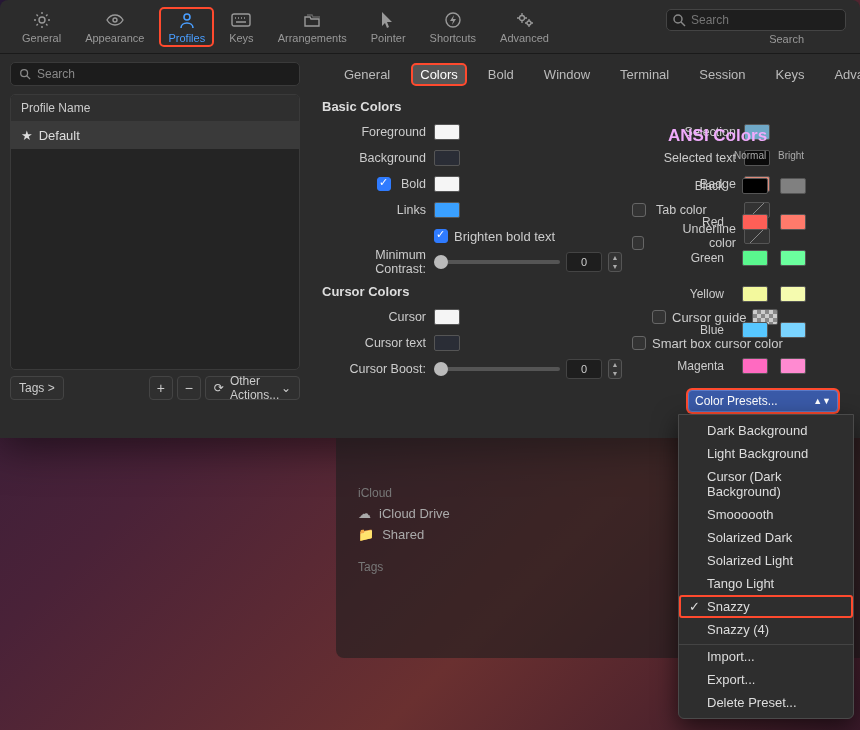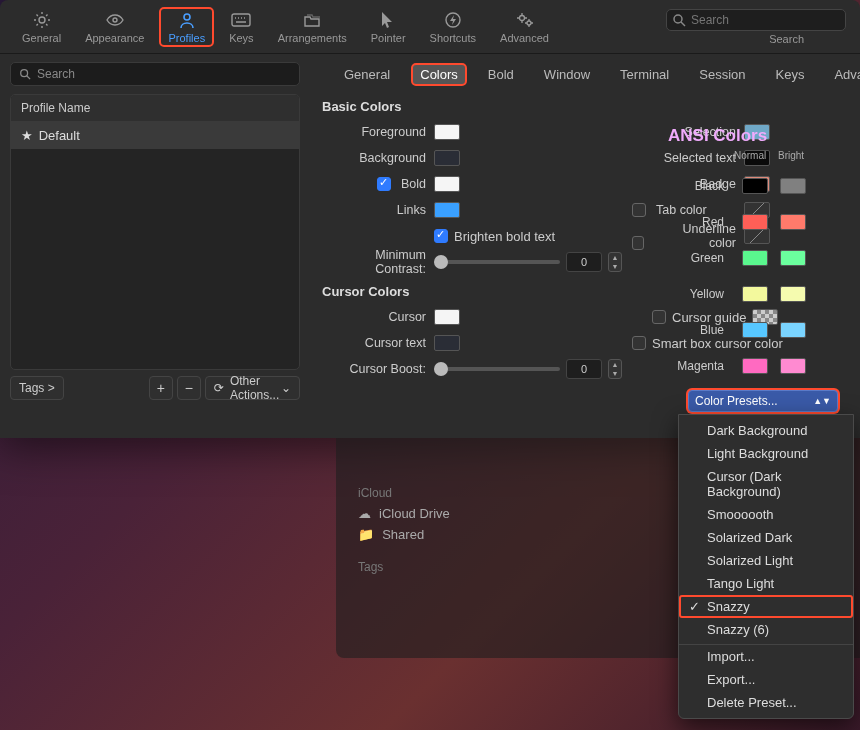--- a/index.html
+++ b/index.html
@@ -379,21 +379,21 @@
 
 <div class="dropdown" id="ddmenu">
     <div class="ddi">Dark Background</div>
     <div class="ddi">Light Background</div>
     <div class="ddi">Cursor (Dark Background)</div>
     <div class="ddi">Smoooooth</div>
     <div class="ddi">Solarized Dark</div>
     <div class="ddi">Solarized Light</div>
     <div class="ddi">Tango Light</div>
     <div class="ddi checked hl">Snazzy</div>
-    <div class="ddi">Snazzy (6)</div>
+    <div class="ddi">Snazzy (4)</div>
     <div class="ddi sep">Import...</div>
     <div class="ddi">Export...</div>
     <div class="ddi">Delete Preset...</div>
   </div>
 
 <div class="bgpanel">
   <div style="height:20px"></div>
   <div class="grp">iCloud</div>
   <div class="bgitem">
       <span>☁︎</span>

